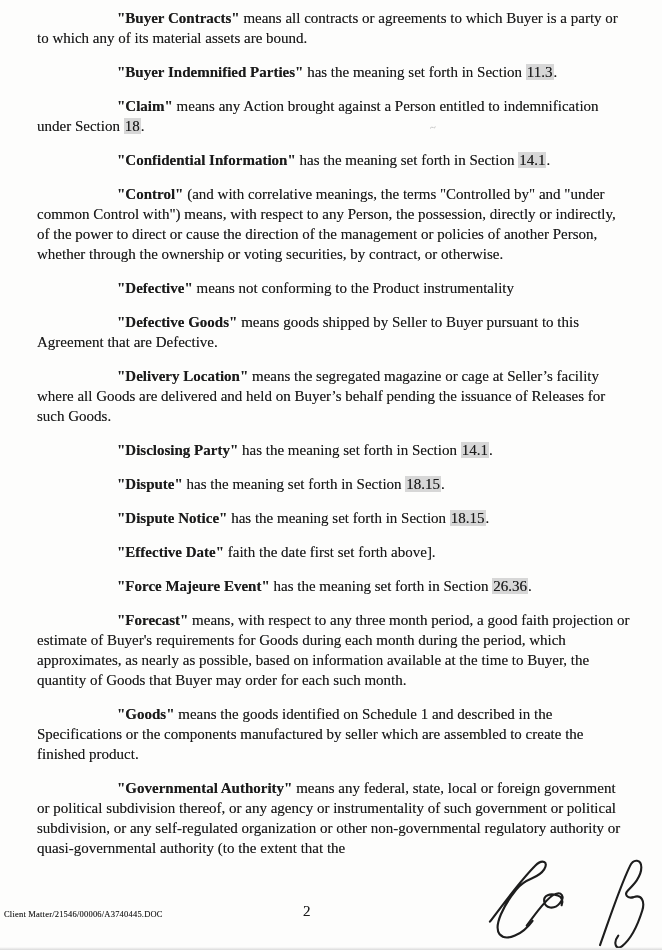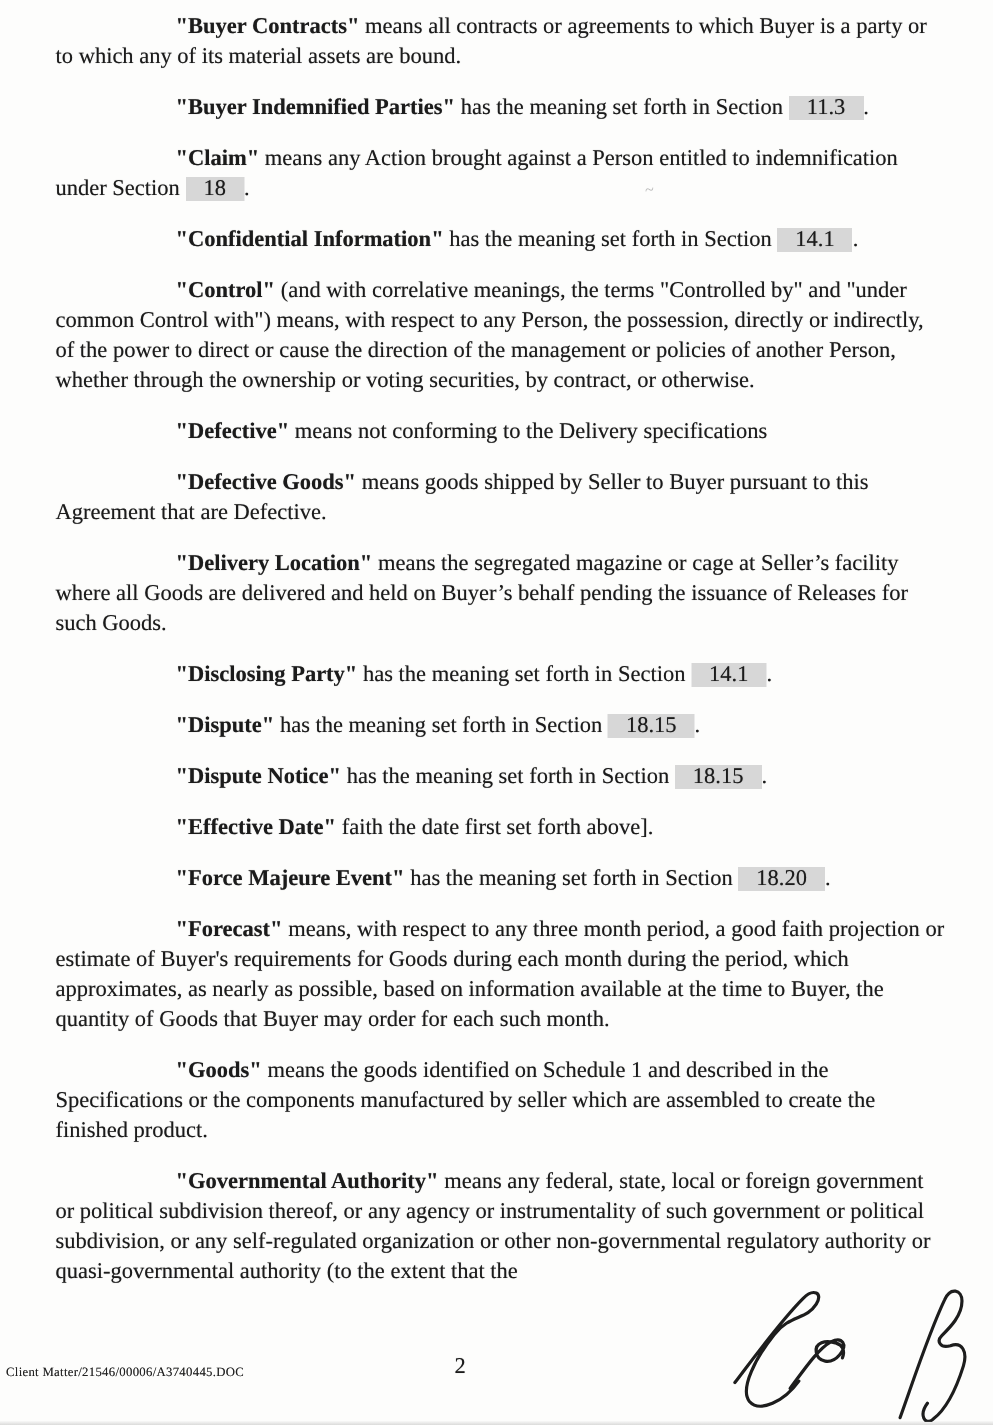--- a/index.html
+++ b/index.html
@@ -23,21 +23,21 @@
     margin:0 0 14px 0;
     font-size:15px;
     line-height:20px;
     text-indent:80px;
     text-align:left;
     text-shadow:0 0 0.5px rgba(25,25,25,0.55);
   }
   p.para b{font-weight:bold;}
   .ref{
     background:var(--ref-bg);
-    padding:0 12px;
+    padding:0 1px;
   }
   .doc-id{
     position:absolute;left:4px;top:909px;
     font-size:8.5px;letter-spacing:0.2px;
     color:#222;
     text-shadow:0 0 0.4px rgba(25,25,25,0.5);
   }
   .page-num{
     position:absolute;left:303px;top:903px;
     font-size:15px;
@@ -65,35 +65,35 @@
     <p class="para"><b>"Buyer Contracts"</b><span> means all contracts or agreements to which Buyer is a party or to which any of its material assets are bound.</span></p>
 
     <p class="para"><b>"Buyer Indemnified Parties"</b><span> has the meaning set forth in Section </span><span class="ref">11.3</span><span>.</span></p>
 
     <p class="para"><b>"Claim"</b><span> means any Action brought against a Person entitled to indemnification under Section </span><span class="ref">18</span><span>.</span></p>
 
     <p class="para"><b>"Confidential Information"</b><span> has the meaning set forth in Section </span><span class="ref">14.1</span><span>.</span></p>
 
     <p class="para"><b>"Control"</b><span> (and with correlative meanings, the terms "Controlled by" and "under common Control with") means, with respect to any Person, the possession, directly or indirectly, of the power to direct or cause the direction of the management or policies of another Person, whether through the ownership or voting securities, by contract, or otherwise.</span></p>
 
-    <p class="para"><b>"Defective"</b><span> means not conforming to the Delivery specifications</span></p>
+    <p class="para"><b>"Defective"</b><span> means not conforming to the Product instrumentality</span></p>
 
     <p class="para"><b>"Defective Goods"</b><span> means goods shipped by Seller to Buyer pursuant to this Agreement that are Defective.</span></p>
 
     <p class="para"><b>"Delivery Location"</b><span> means the segregated magazine or cage at Seller’s facility where all Goods are delivered and held on Buyer’s behalf pending the issuance of Releases for such Goods.</span></p>
 
     <p class="para"><b>"Disclosing Party"</b><span> has the meaning set forth in Section </span><span class="ref">14.1</span><span>.</span></p>
 
     <p class="para"><b>"Dispute"</b><span> has the meaning set forth in Section </span><span class="ref">18.15</span><span>.</span></p>
 
     <p class="para"><b>"Dispute Notice"</b><span> has the meaning set forth in Section </span><span class="ref">18.15</span><span>.</span></p>
 
     <p class="para"><b>"Effective Date"</b><span> faith the date first set forth above].</span></p>
 
-    <p class="para"><b>"Force Majeure Event"</b><span> has the meaning set forth in Section </span><span class="ref">18.20</span><span>.</span></p>
+    <p class="para"><b>"Force Majeure Event"</b><span> has the meaning set forth in Section </span><span class="ref">26.36</span><span>.</span></p>
 
     <p class="para"><b>"Forecast"</b><span>  means, with respect to any three month period, a good faith projection or estimate of Buyer's requirements for Goods during each month during the period, which approximates, as nearly as possible, based on information available at the time to Buyer, the quantity of Goods that Buyer may order for each such month.</span></p>
 
     <p class="para"><b>"Goods"</b><span> means the goods identified on Schedule 1 and described in the Specifications or the components manufactured by seller which are assembled to create the finished product.</span></p>
 
     <p class="para"><b>"Governmental Authority"</b><span> means any federal, state, local or foreign government or political subdivision thereof, or any agency or instrumentality of such government or political subdivision, or any self-regulated organization or other non-governmental regulatory authority or quasi-governmental authority (to the extent that the</span></p>
 
   </div>
 
   <span class="scan-artifact">~</span>

